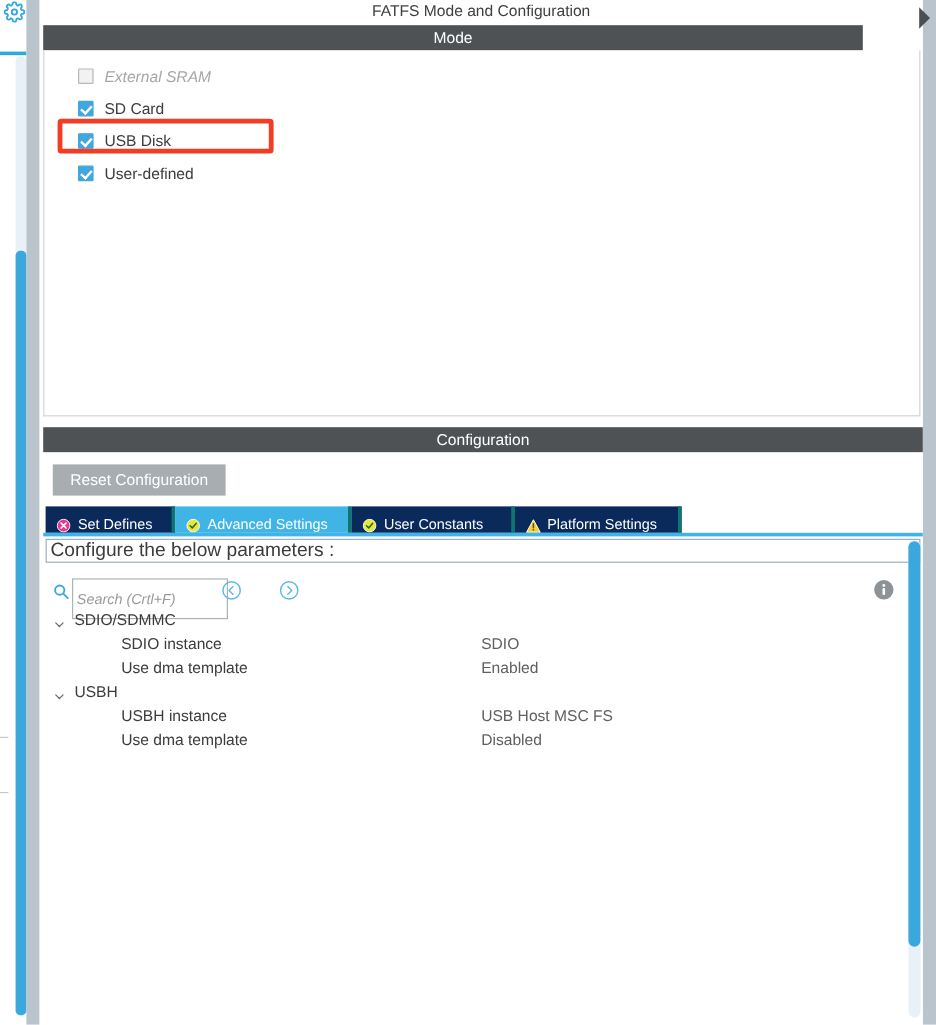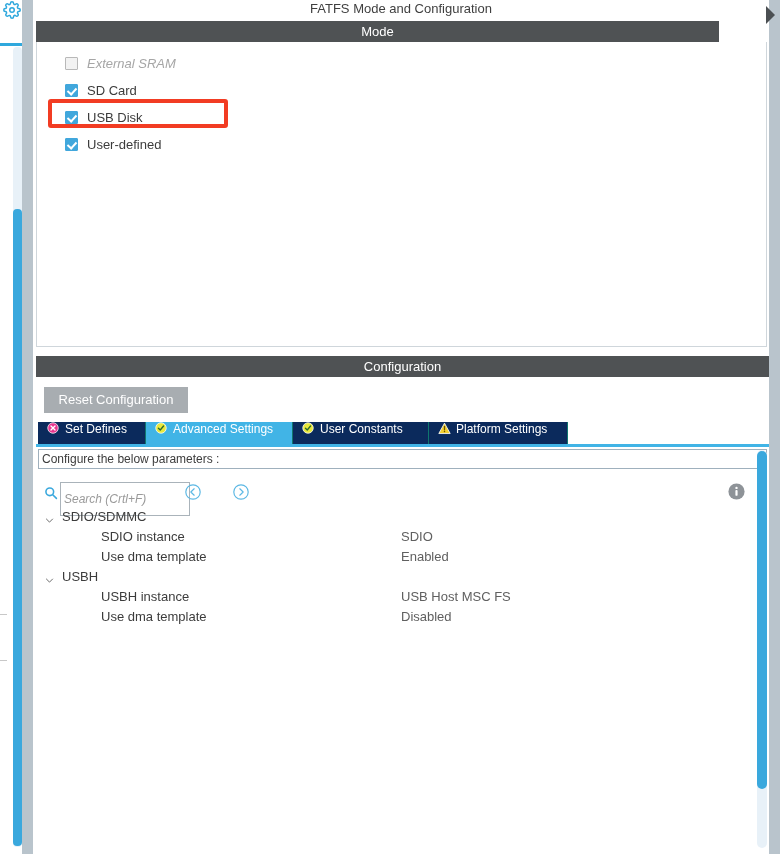--- a/index.html
+++ b/index.html
@@ -219,25 +219,25 @@
     width: 733px; height: 22px;
   }
   .tab {
     position: absolute;
     top: 0;
     height: 22px;
     background: #0b2a5c;
     color: #ffffff;
     font-size: 12px;
     display: flex;
-    align-items: flex-start;
+    align-items: flex-end;
     padding: 0 9px;
     box-sizing: border-box;
     white-space: nowrap;
-    border-right: 1px solid #0f766e;
+    border-right: 3px solid #0f766e;
   }
   .tab.active {
     background: #41b4e6;
     color: #ffffff;
   }
   .tab-icon {
     width: 12px; height: 12px;
     margin-right: 6px;
     flex: 0 0 auto;
     position: relative;
@@ -250,21 +250,21 @@
   }
 
   
   #configure-strip {
     position: absolute;
     left: 2px; top: 72px;
     width: 729px; height: 20px;
     border: 1px solid #9fb0bd;
     box-sizing: border-box;
     background: #ffffff;
-    font-size: 12px;
+    font-size: 16px;
     color: #3c3c3c;
     line-height: 18px;
     padding-left: 3px;
   }
 
   
   #search-icon {
     position: absolute;
     left: 8px; top: 109px;
     width: 14px; height: 14px;

